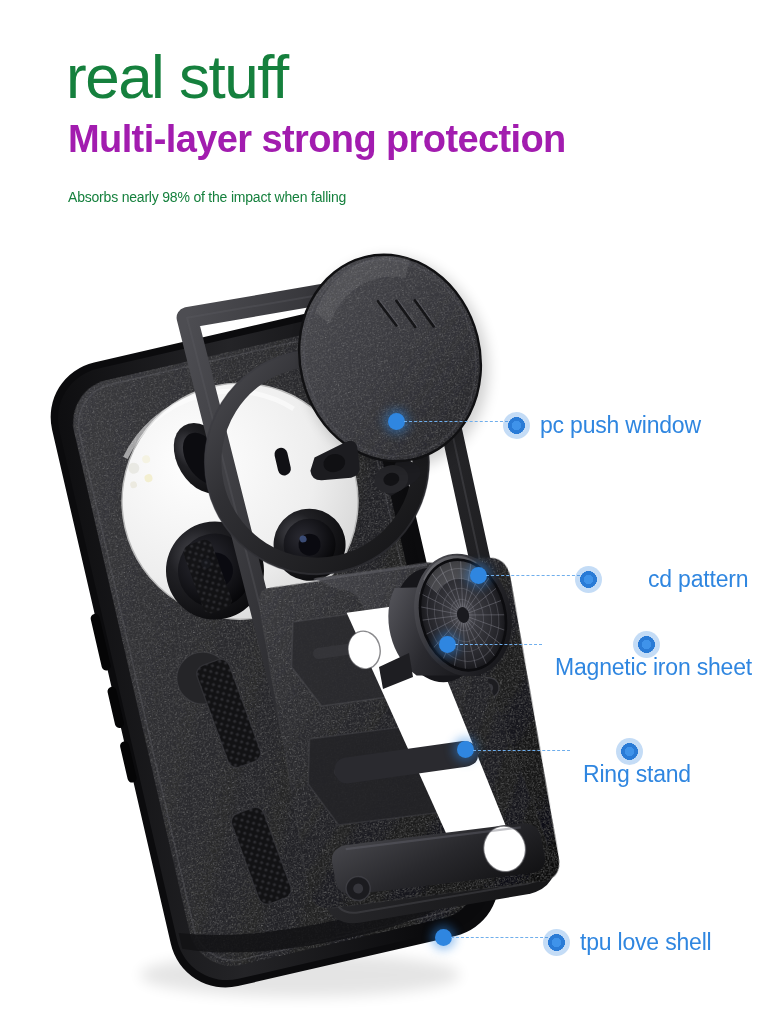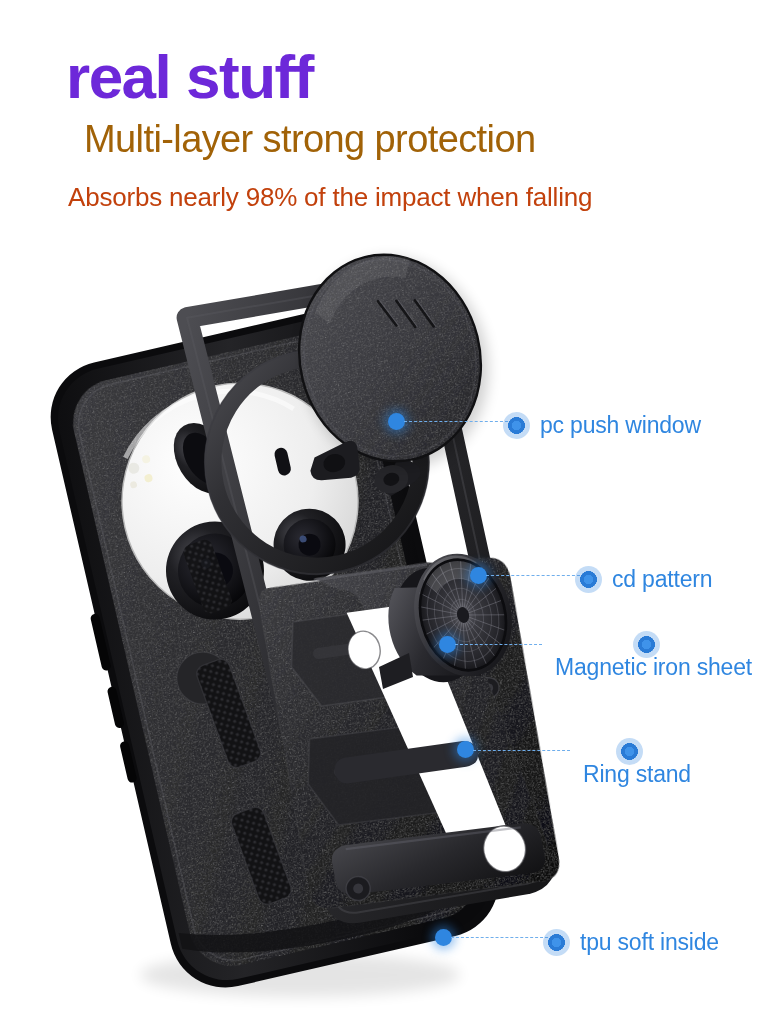--- a/index.html
+++ b/index.html
@@ -9,31 +9,31 @@
     font-family:"Liberation Sans", sans-serif;
     position:relative;
     overflow:hidden;
     -webkit-font-smoothing:antialiased;
   }
 
   
   .headings { position:absolute; left:0; top:0; width:780px; }
   .h-title {
     position:absolute; left:66px; top:46px;
-    font-size:62px; font-weight:700; letter-spacing:-1.5px;
-    color:#6d28d9; line-height:1.0;
+    font-size:62px; font-weight:400; letter-spacing:-1.5px;
+    color:#15803d; line-height:1.0;
   }
   .h-sub {
-    position:absolute; left:84px; top:120px;
-    font-size:38px; font-weight:400; letter-spacing:-0.6px;
-    color:#a16207; line-height:1.0;
+    position:absolute; left:68px; top:120px;
+    font-size:38px; font-weight:700; letter-spacing:-0.6px;
+    color:#a21caf; line-height:1.0;
   }
   .h-body {
     position:absolute; left:68px; top:182px;
-    font-size:26px; font-weight:400; color:#c2410c;
+    font-size:14px; font-weight:400; color:#15803d;
     line-height:31px; letter-spacing:-0.2px;
   }
   .h-body div { white-space:nowrap; }
 
   
   .stage { position:absolute; left:0; top:0; width:780px; height:1024px; }
   .stage svg { display:block; }
 
   
   .callouts { position:absolute; left:0; top:0; width:780px; height:1024px; }
@@ -375,21 +375,21 @@
 
   <div class="anchor" style="left:388px; top:413px;"></div>
   <div class="leader" style="left:404px; top:421px; width:104px;"></div>
   <div class="callout" style="left:507px; top:412px;">
     <span class="cdot inner"></span>
     <span class="clabel">pc push window</span>
   </div>
 
   <div class="anchor" style="left:470px; top:567px;"></div>
   <div class="leader" style="left:486px; top:575px; width:94px;"></div>
-  <div class="callout" style="left:579px; top:566px;">
+  <div class="callout" style="left:579px; top:566px;gap:36px;">
     <span class="cdot inner"></span>
     <span class="clabel">cd pattern</span>
   </div>
 
   <div class="anchor" style="left:439px; top:636px;"></div>
   <div class="leader" style="left:455px; top:644px; width:87px;"></div>
   <div class="callout" style="left:541px; top:635px;flex-direction:column;">
     <span class="cdot inner"></span>
     <span class="clabel">Magnetic iron sheet</span>
   </div>
@@ -398,16 +398,16 @@
   <div class="leader" style="left:473px; top:750px; width:97px;"></div>
   <div class="callout" style="left:569px; top:742px;flex-direction:column;">
     <span class="cdot inner"></span>
     <span class="clabel">Ring stand</span>
   </div>
 
   <div class="anchor" style="left:435px; top:929px;"></div>
   <div class="leader" style="left:451px; top:937px; width:97px;"></div>
   <div class="callout" style="left:547px; top:929px;">
     <span class="cdot inner"></span>
-    <span class="clabel">tpu soft inside</span>
+    <span class="clabel">tpu love shell</span>
   </div>
 
 </div>
 
 </body></html>

